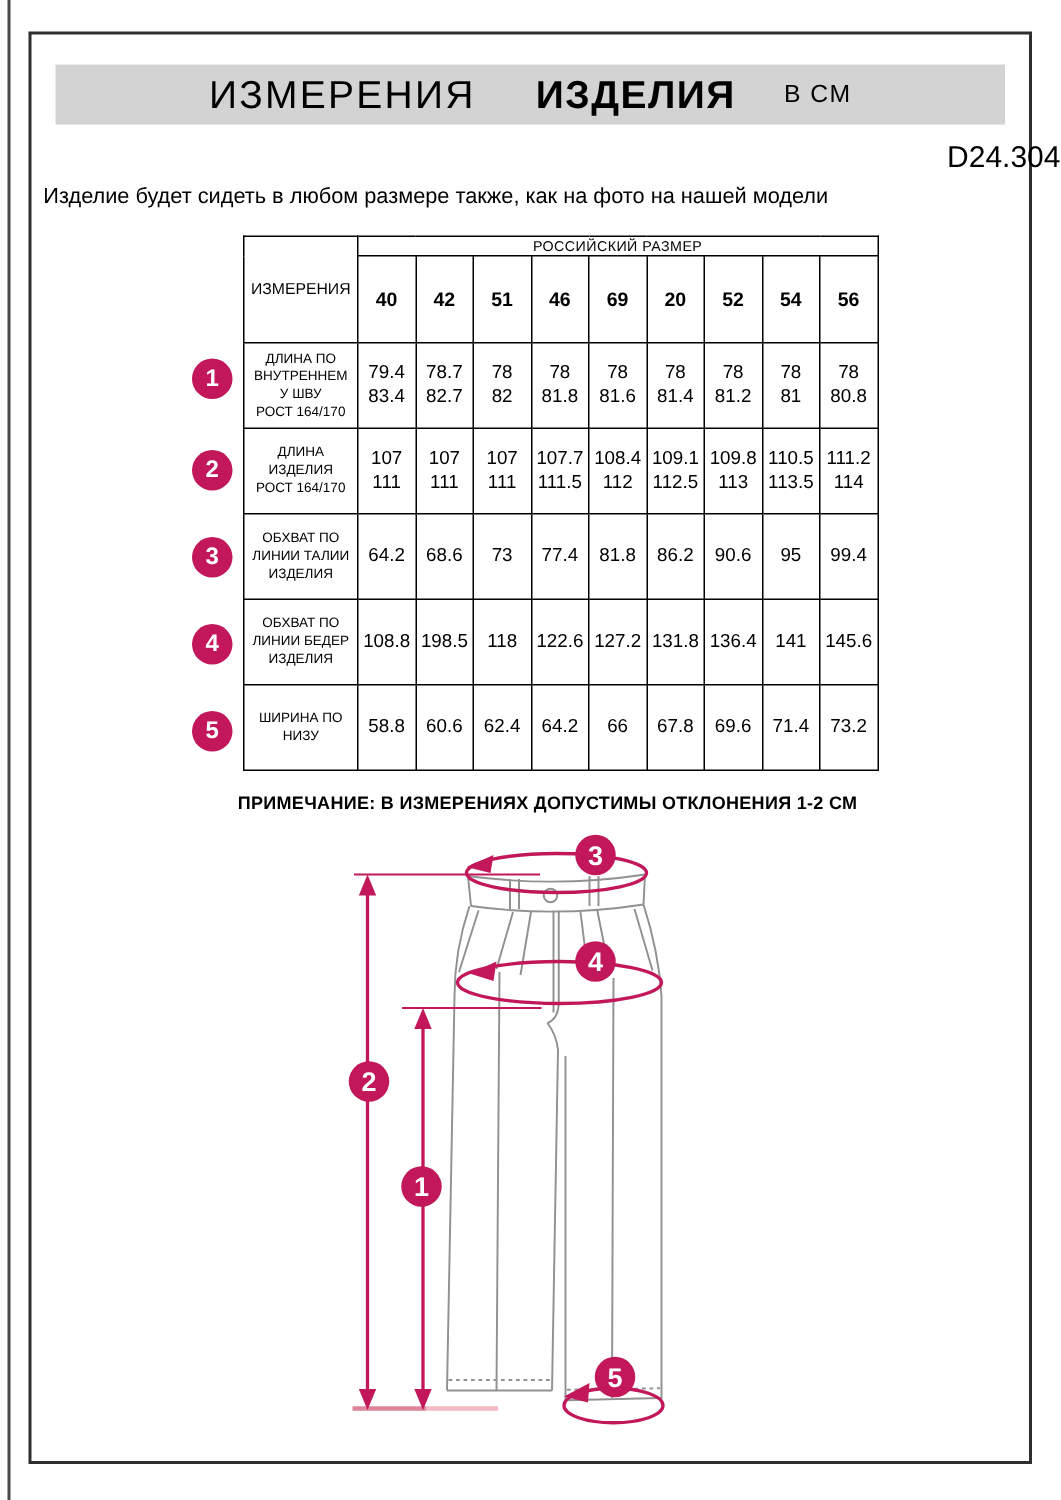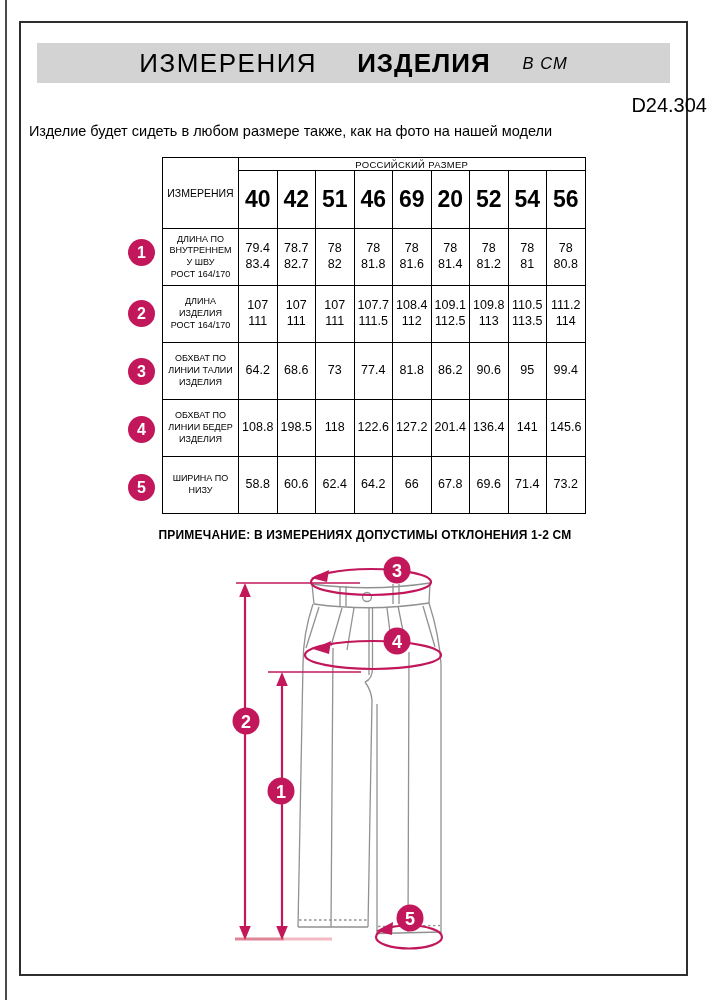--- a/index.html
+++ b/index.html
@@ -10,30 +10,30 @@
   }
   .left-rule { position:absolute; left:5px; top:0; width:2px; height:1000px; background:#4a4a4a; }
   .frame { position:absolute; left:19px; top:21px; width:665px; height:951px; border:2px solid #2e2e2e; }
 
   .band {
     position:absolute; left:37px; top:43px; width:633px; height:40px;
     background:#d3d3d3; display:flex; align-items:center; justify-content:center;
   }
   .band .t1 { font-size:26px; letter-spacing:1.5px; }
   .band .t2 { font-size:26px; font-weight:bold; letter-spacing:1px; margin-left:40px; }
-  .band .t3 { font-size:16.5px; letter-spacing:1px; margin-left:32px;font-style:italic; }
+  .band .t3 { font-size:16.5px; letter-spacing:1px; margin-left:32px; }
 
   .article  { position:absolute; left:0; top:94px;  width:707px; text-align:right; font-size:20px; }
   .subtitle { position:absolute; left:0; top:123px; width:581px; text-align:center; font-size:14.5px; }
 
   table.meas { position:absolute; left:162px; top:157px; border-collapse:collapse; table-layout:fixed; }
   table.meas td { border:1px solid #000; text-align:center; vertical-align:middle; padding:0; }
   .corner   { font-size:10.5px; }
   .grouphdr { font-size:9.5px; height:12px; letter-spacing:.3px;margin-left:27px; }
-  tr.sizes td { font-size:23px; font-weight:bold; height:57px; }
+  tr.sizes td { font-size:13px; font-weight:bold; height:57px; }
   tr.data  { height:57px; }
   .rowlabel { font-size:9px;  line-height:1.3;  white-space:pre-line; }
   .val      { font-size:12.5px; line-height:1.25; white-space:pre-line; }
 
   .note { position:absolute; left:112px; top:528px; width:506px; text-align:center;
           font-size:12px; font-weight:bold; letter-spacing:.2px; }
 
   .badge {
     position:absolute; left:128px; width:27px; height:27px; border-radius:50%;
     background:#c2185b; color:#fff; font-size:16px; font-weight:bold;
@@ -157,21 +157,21 @@
   </tr>
   <tr class="data">
     <td class="rowlabel">ОБХВАТ ПО
 ЛИНИИ БЕДЕР
 ИЗДЕЛИЯ</td>
     <td class="val">108.8</td>
     <td class="val">198.5</td>
     <td class="val">118</td>
     <td class="val">122.6</td>
     <td class="val">127.2</td>
-    <td class="val">201.4</td>
+    <td class="val">131.8</td>
     <td class="val">136.4</td>
     <td class="val">141</td>
     <td class="val">145.6</td>
   </tr>
   <tr class="data">
     <td class="rowlabel">ШИРИНА ПО
 НИЗУ</td>
     <td class="val">58.8</td>
     <td class="val">60.6</td>
     <td class="val">62.4</td>

